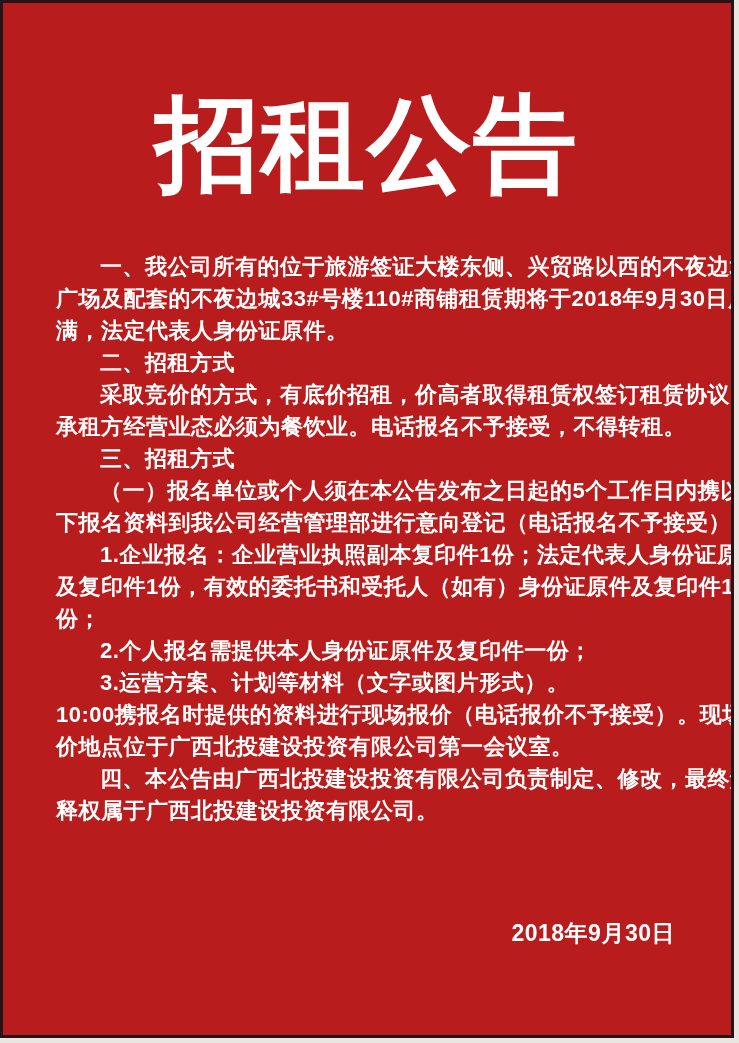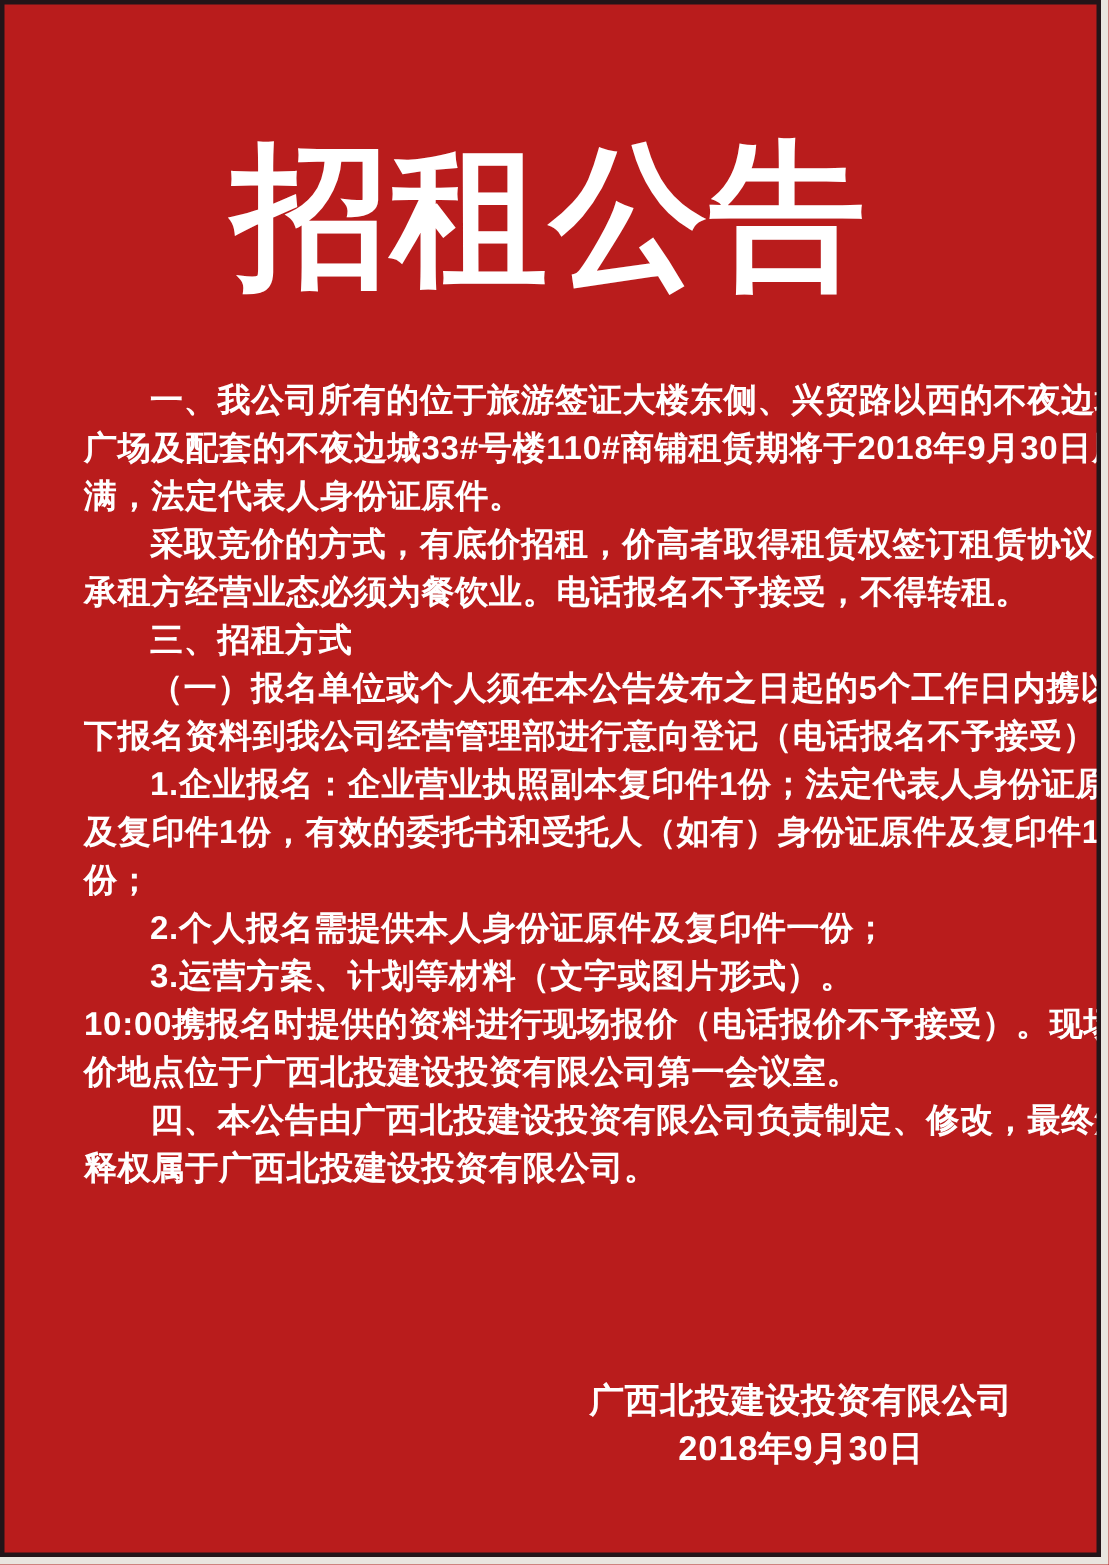--- a/index.html
+++ b/index.html
@@ -68,34 +68,34 @@
 <body>
 
 <div class="poster">
 
   <div class="title">招租公告</div>
 
   <div class="body-text">
     <div class="line indent">一、我公司所有的位于旅游签证大楼东侧、兴贸路以西的不夜边城</div>
     <div class="line">广场及配套的不夜边城33#号楼110#商铺租赁期将于2018年9月30日届</div>
     <div class="line">满，法定代表人身份证原件。</div>
+    <div class="line indent">二、招租方式</div>
     <div class="line indent">采取竞价的方式，有底价招租，价高者取得租赁权签订租赁协议。</div>
     <div class="line">承租方经营业态必须为餐饮业。电话报名不予接受，不得转租。</div>
     <div class="line indent">三、招租方式</div>
     <div class="line indent">（一）报名单位或个人须在本公告发布之日起的5个工作日内携以</div>
     <div class="line">下报名资料到我公司经营管理部进行意向登记（电话报名不予接受）：</div>
     <div class="line indent">1.企业报名：企业营业执照副本复印件1份；法定代表人身份证原件</div>
     <div class="line">及复印件1份，有效的委托书和受托人（如有）身份证原件及复印件1</div>
     <div class="line">份；</div>
     <div class="line indent">2.个人报名需提供本人身份证原件及复印件一份；</div>
     <div class="line indent">3.运营方案、计划等材料（文字或图片形式）。</div>
     <div class="line">10:00携报名时提供的资料进行现场报价（电话报价不予接受）。现场报</div>
     <div class="line">价地点位于广西北投建设投资有限公司第一会议室。</div>
     <div class="line indent">四、本公告由广西北投建设投资有限公司负责制定、修改，最终解</div>
     <div class="line">释权属于广西北投建设投资有限公司。</div>
   </div>
 
   <div class="signature">
-    <div class="line">广西北投建设投资有限公司</div>
     <div class="line">2018年9月30日</div>
   </div>
 
 </div>
 
 </body></html>

